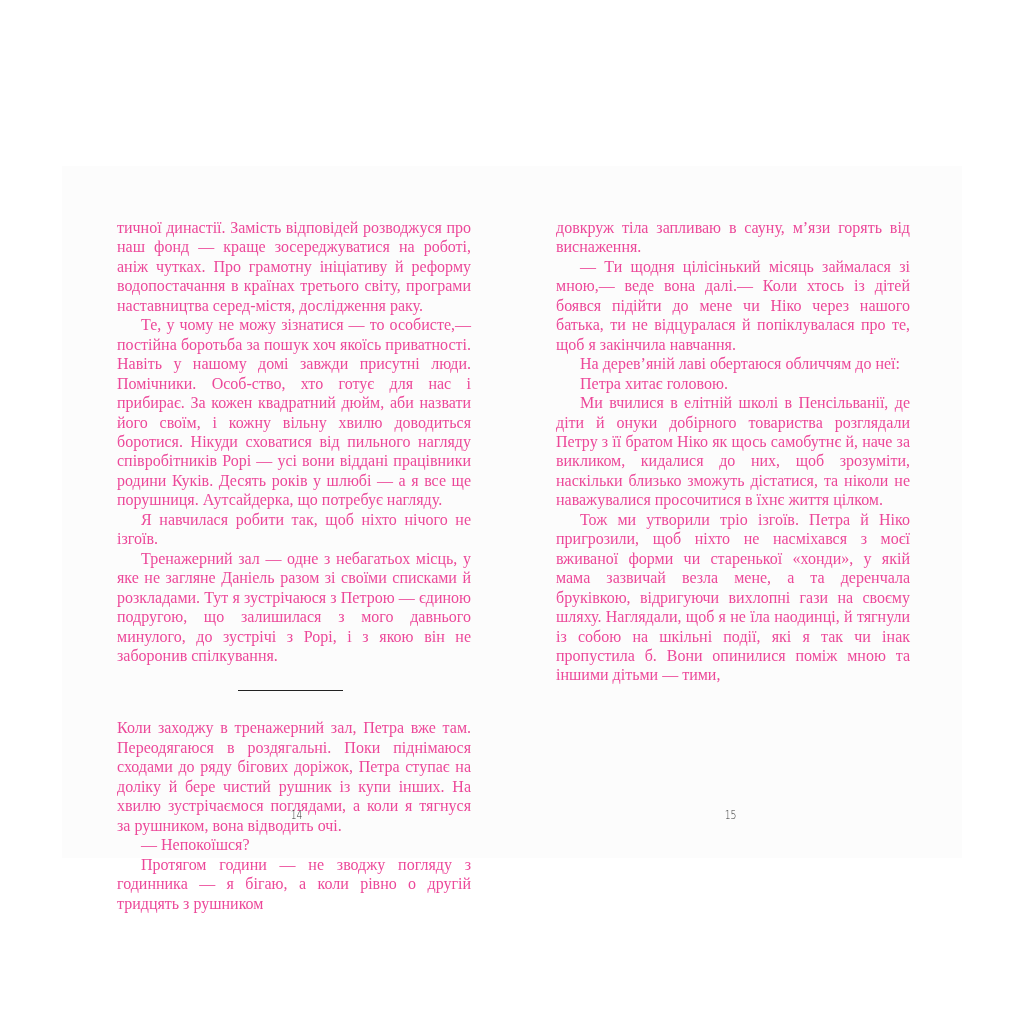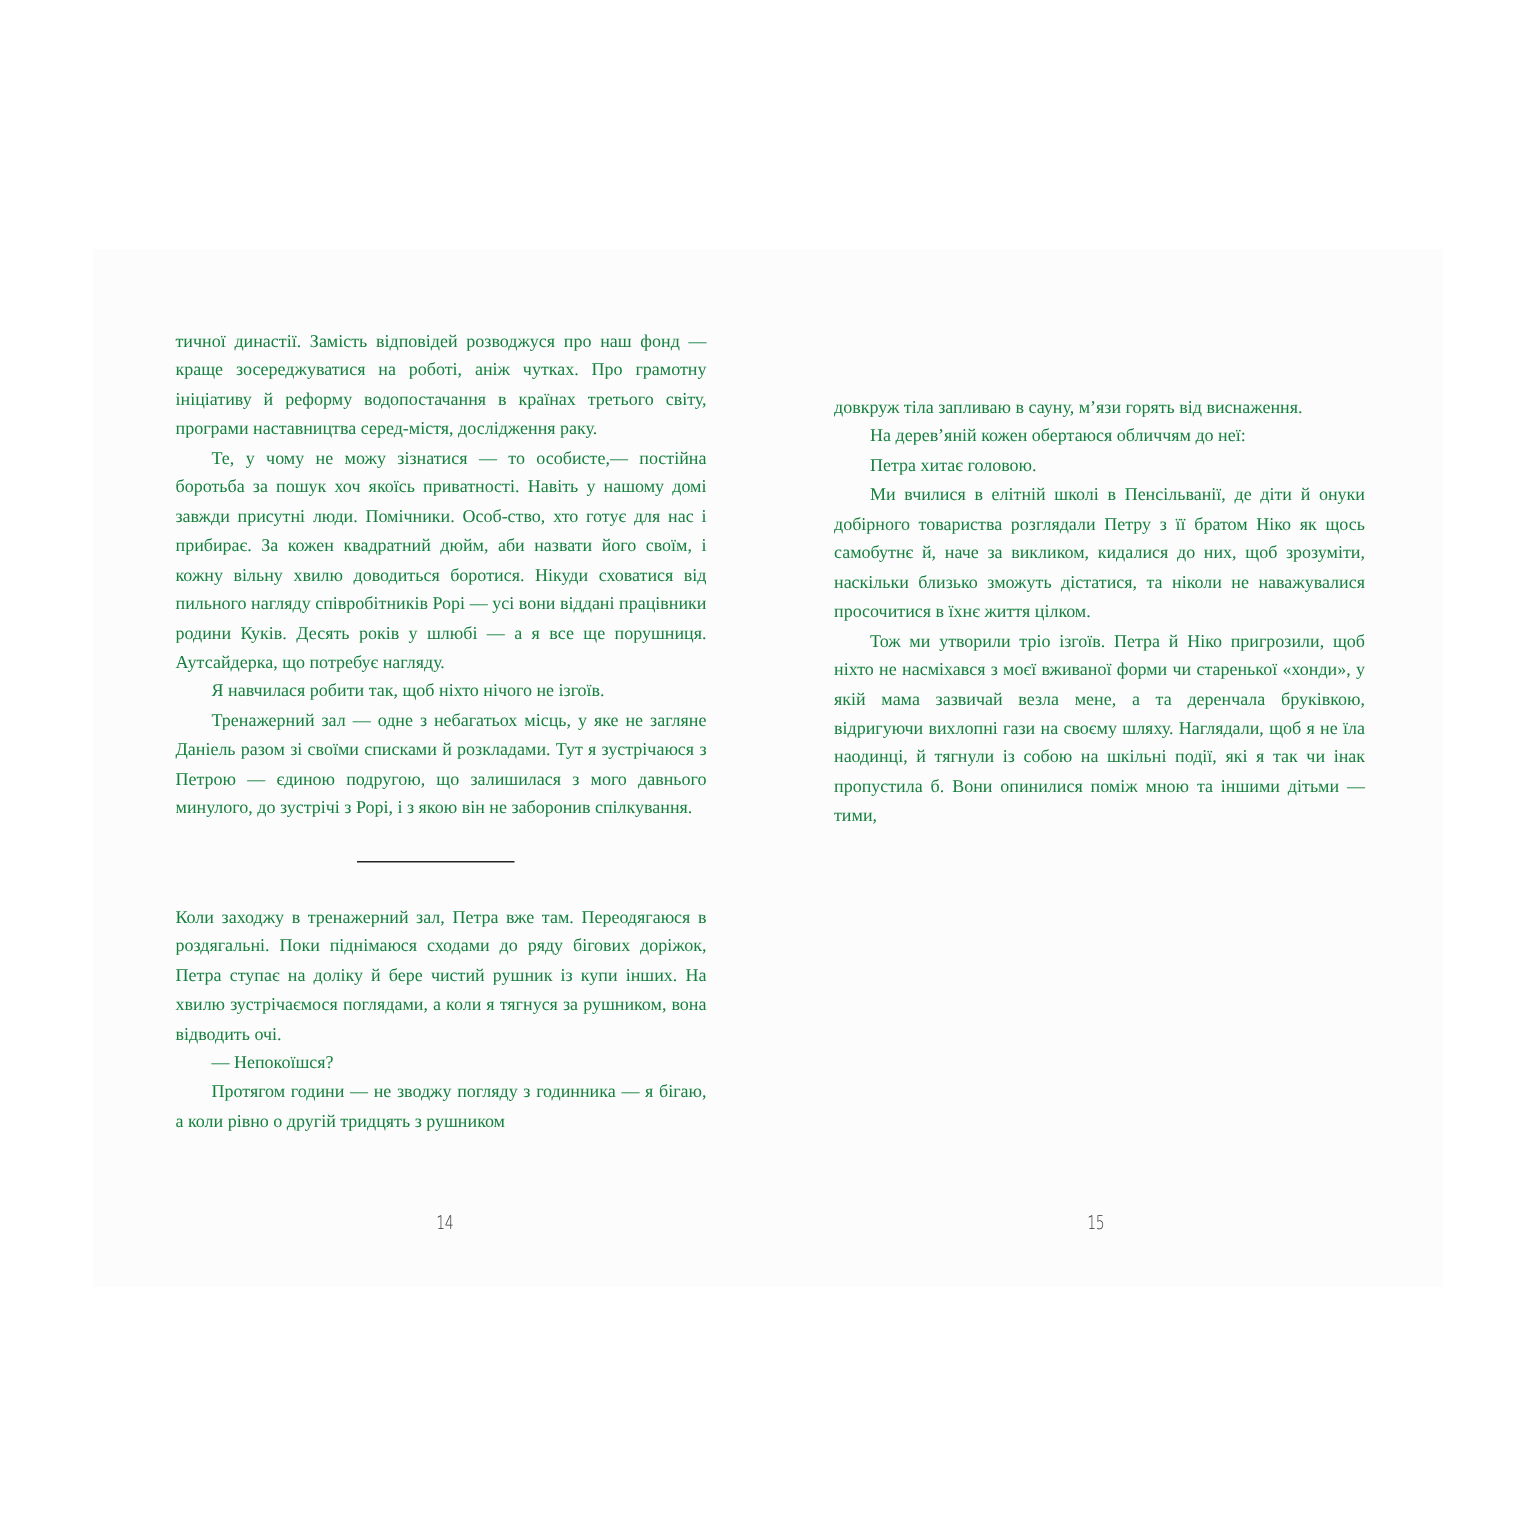--- a/index.html
+++ b/index.html
@@ -19,28 +19,28 @@
       top: 166px;
       width: 900px;
       height: 692px;
       background: #fcfcfc;
     }
     .page {
       position: absolute;
       top: 218px;
       width: 354px;
       font-family: "Liberation Serif", "DejaVu Serif", serif;
-      font-size: 12px;
+      font-size: 16px;
       line-height: 19.45px;
-      color: #15803d;
+      color: #ec4899;
       text-align: justify;
       hyphens: manual;
     }
     .page.left { left: 117px; }
-    .page.right { left: 556px; margin-top: 44px; }
+    .page.right { left: 556px; }
     .page p {
       margin: 0;
       text-indent: 24px;
     }
     .page p.noindent { text-indent: 0; }
     .separator {
       width: 105px;
       height: 0;
       border-top: 1.5px solid #222;
       margin: 25px auto 27px auto;
@@ -71,20 +71,21 @@
   <p>Я навчилася робити так, щоб ніхто нічого не ізгоїв.</p>
   <p>Тренажерний зал — одне з небагатьох місць, у яке не загляне Даніель разом зі своїми списками й розкладами. Тут я зустрічаюся з Петрою — єдиною подругою, що залишилася з мого давнього минулого, до зустрічі з Рорі, і з якою він не заборонив спілкування.</p>
   <div class="separator"></div>
   <p class="noindent">Коли заходжу в тренажерний зал, Петра вже там. Переодягаюся в роздягальні. Поки піднімаюся сходами до ряду бігових доріжок, Петра ступає на доліку й бере чистий рушник із купи інших. На хвилю зустрічаємося поглядами, а коли я тягнуся за рушником, вона відводить очі.</p>
   <p>— Непокоїшся?</p>
   <p>Протягом години — не зводжу погляду з годинника — я бігаю, а коли рівно о другій тридцять з рушником</p>
 </div>
 
 <div class="page right">
   <p class="noindent">довкруж тіла запливаю в сауну, м’язи горять від виснаження.</p>
-  <p>На дерев’яній кожен обертаюся обличчям до неї:</p>
+  <p>— Ти щодня цілісінький місяць займалася зі мною,— веде вона далі.— Коли хтось із дітей боявся підійти до мене чи Ніко через нашого батька, ти не відцуралася й попіклувалася про те, щоб я закінчила навчання.</p>
+  <p>На дерев’яній лаві обертаюся обличчям до неї:</p>
   <p>Петра хитає головою.</p>
   <p>Ми вчилися в елітній школі в Пенсільванії, де діти й онуки добірного товариства розглядали Петру з її братом Ніко як щось самобутнє й, наче за викликом, кидалися до них, щоб зрозуміти, наскільки близько зможуть дістатися, та ніколи не наважувалися просочитися в їхнє життя цілком.</p>
   <p>Тож ми утворили тріо ізгоїв. Петра й Ніко пригрозили, щоб ніхто не насміхався з моєї вживаної форми чи старенької «хонди», у якій мама зазвичай везла мене, а та деренчала бруківкою, відригуючи вихлопні гази на своєму шляху. Наглядали, щоб я не їла наодинці, й тягнули із собою на шкільні події, які я так чи інак пропустила б. Вони опинилися поміж мною та іншими дітьми — тими,</p>
 </div>
 
 <div class="page-number left">14</div>
 <div class="page-number right">15</div>
 
 </body></html>

